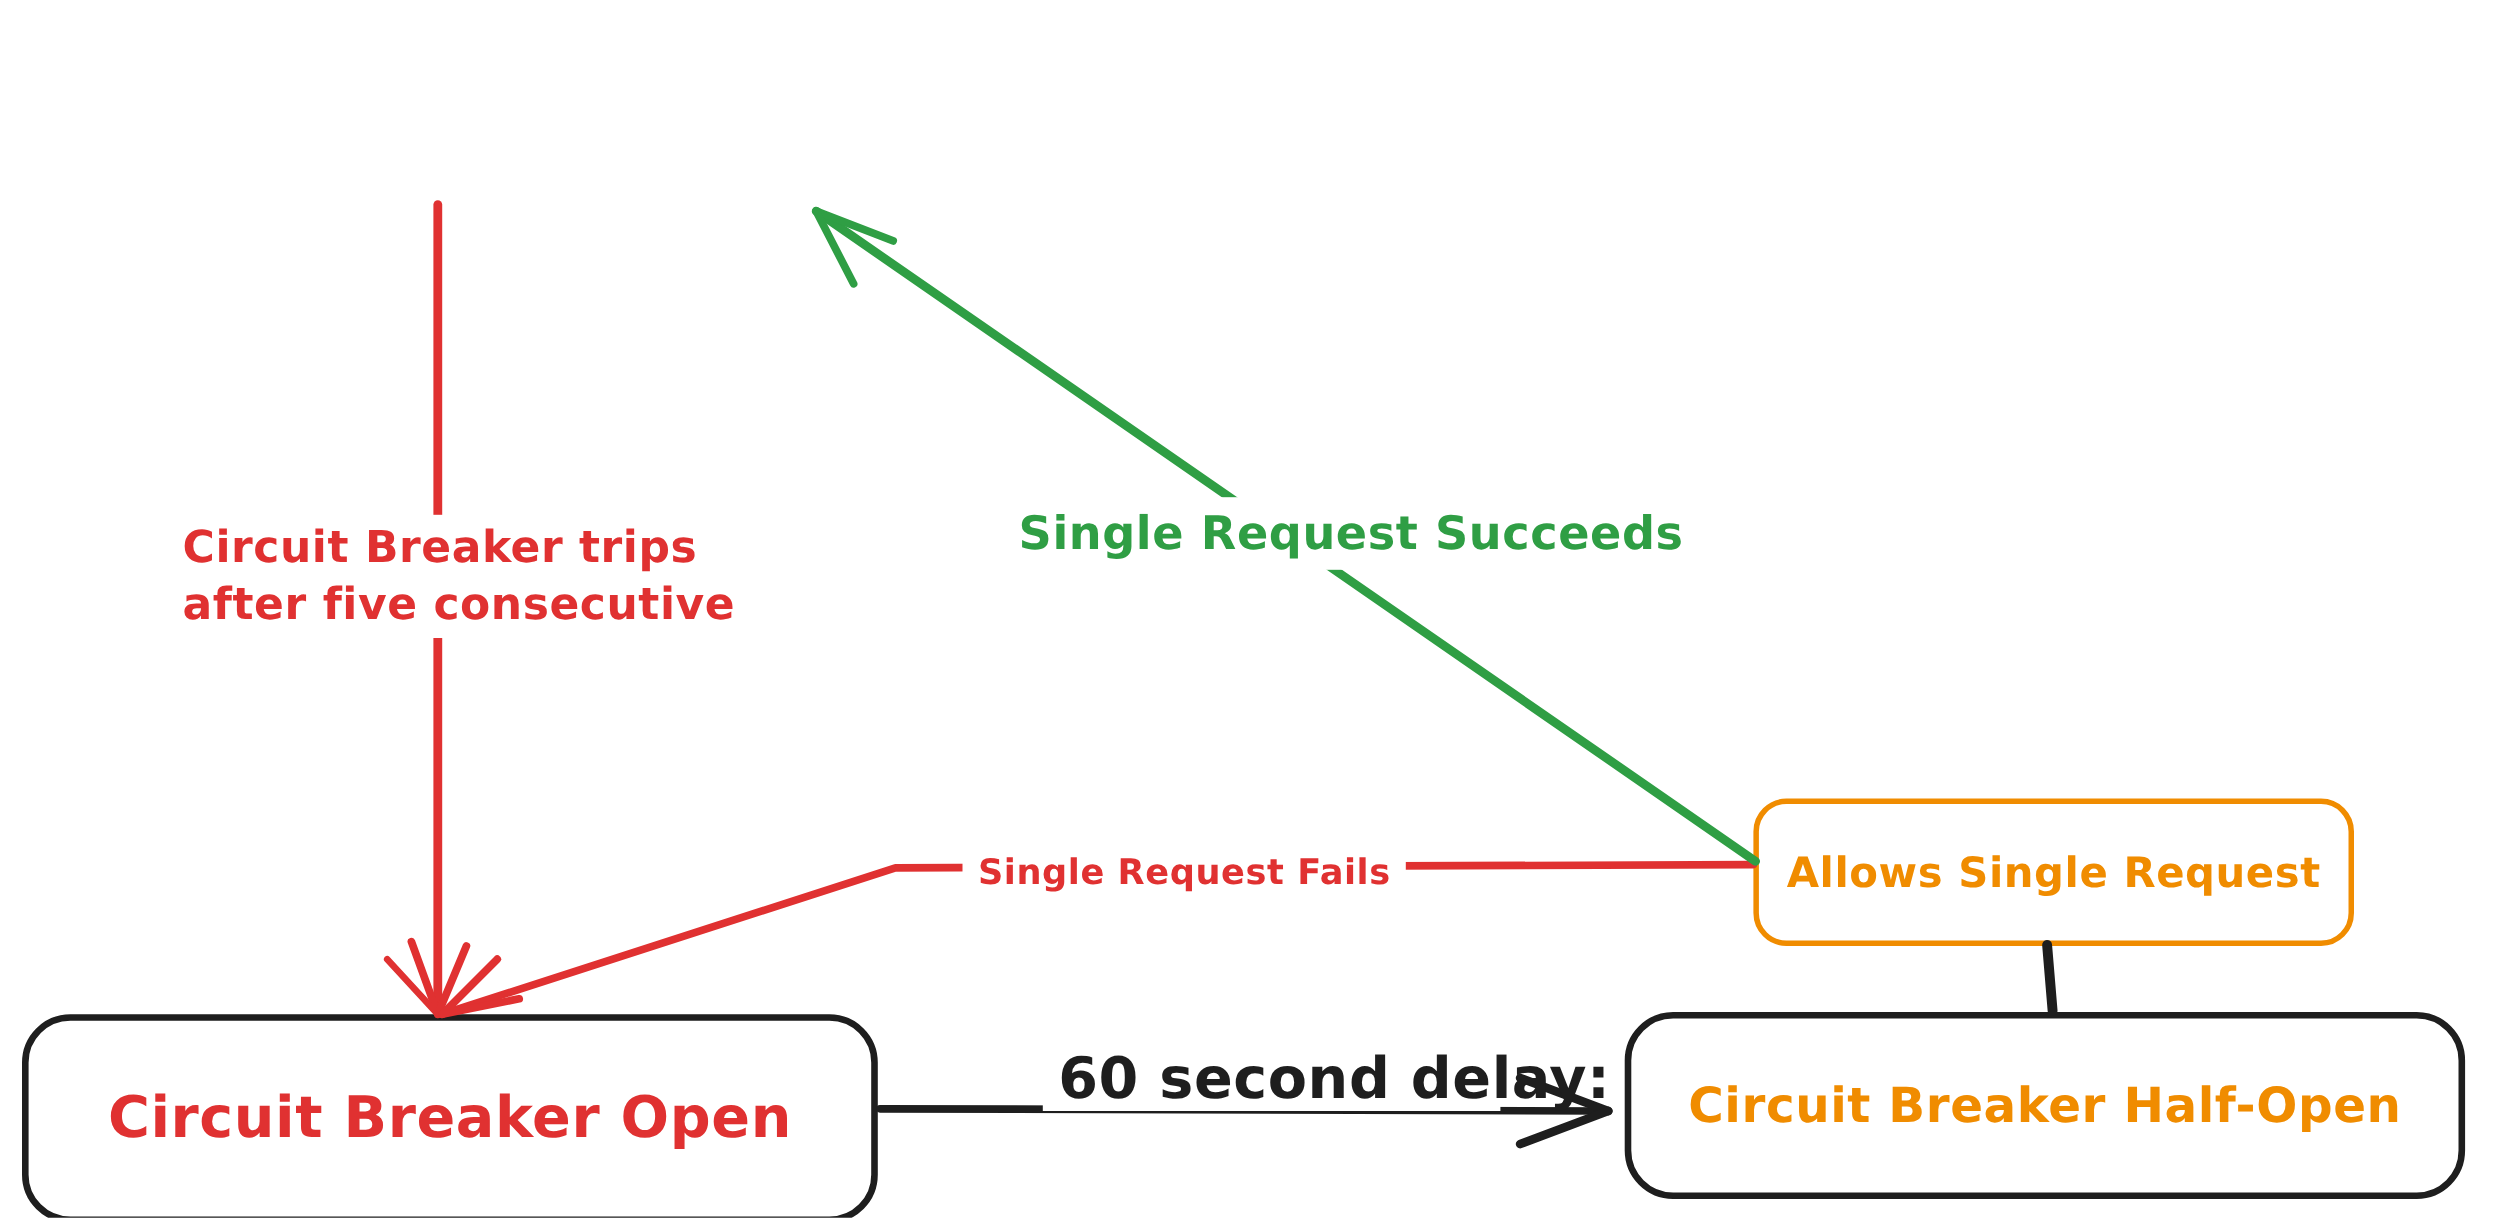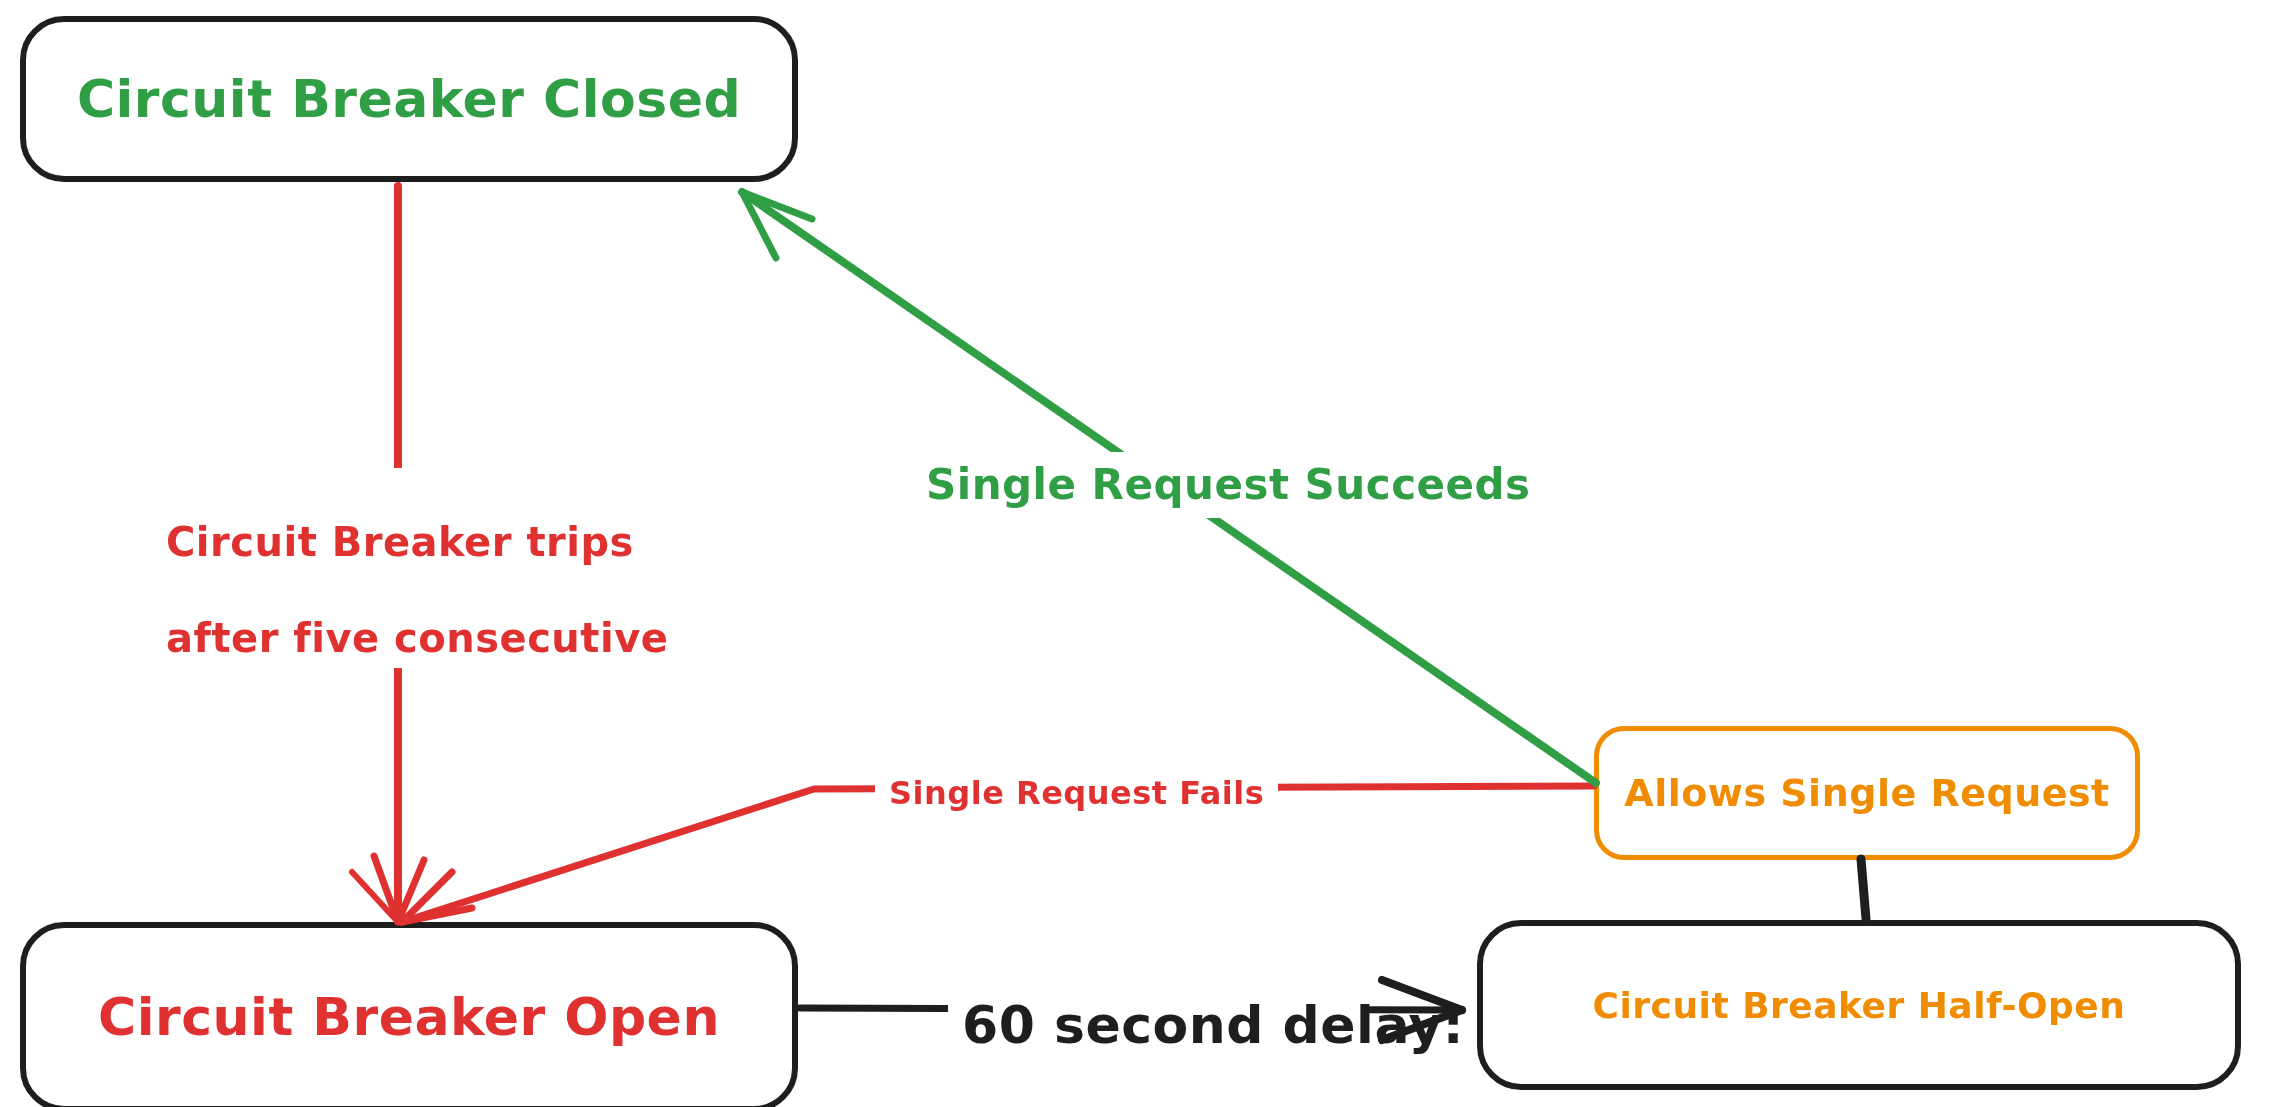--- a/index.html
+++ b/index.html
@@ -30,21 +30,21 @@
     background: var(--c-bg);
     border: 6px solid var(--c-black);
     border-radius: 44px;
     font-weight: 600;
     letter-spacing: 0.5px;
     text-align: center;
     z-index: 1;
   }
   .node-closed   { left: 20px;   top: 16px;  width: 778px; height: 166px; color: var(--c-green);  font-size: 52px; }
   .node-open     { left: 20px;   top: 922px; width: 778px; height: 190px; color: var(--c-red);    font-size: 52px; }
-  .node-halfopen { left: 1477px; top: 920px; width: 764px; height: 170px; color: var(--c-orange); font-size: 36px; }
+  .node-halfopen { left: 1477px; top: 920px; width: 764px; height: 170px; color: var(--c-orange); font-size: 44px; }
   .node-allows {
     left: 1594px; top: 726px; width: 546px; height: 134px;
     border: 5px solid var(--c-orange);
     border-radius: 30px;
     color: var(--c-orange);
     font-size: 38px;
   }
 
   
   svg.edges {
@@ -63,34 +63,31 @@
   .edge-label {
     position: absolute;
     background: var(--c-bg);
     text-align: center;
     font-weight: 600;
     letter-spacing: 0.5px;
     white-space: nowrap;
     z-index: 3;
     padding: 4px 14px;
   }
-  .edge-label .line { display: block; margin-top: 44px; }
+  .edge-label .line { display: block; }
   .label-trip     { left: 152px; top: 468px; width: 486px; color: var(--c-red);   font-size: 40px; line-height: 52px; }
   .label-succeeds { left: 912px; top: 452px; color: var(--c-green); font-size: 42px; line-height: 58px; }
   .label-fails    { left: 875px; top: 760px; color: var(--c-red);   font-size: 32px; line-height: 58px; }
   .label-delay    { left: 948px; top: 952px; width: 416px; color: var(--c-black); font-size: 52px; line-height: 50px; }
 </style>
 </head>
 <body>
 
 <div class="stage">
 
-  <div class="node node-closed">
-    <span>Circuit Breaker Closed</span>
-  </div>
 
   <div class="node node-open">
     <span>Circuit Breaker Open</span>
   </div>
 
   <div class="node node-halfopen">
     <span>Circuit Breaker Half-Open</span>
   </div>
 
   <div class="node node-allows">

